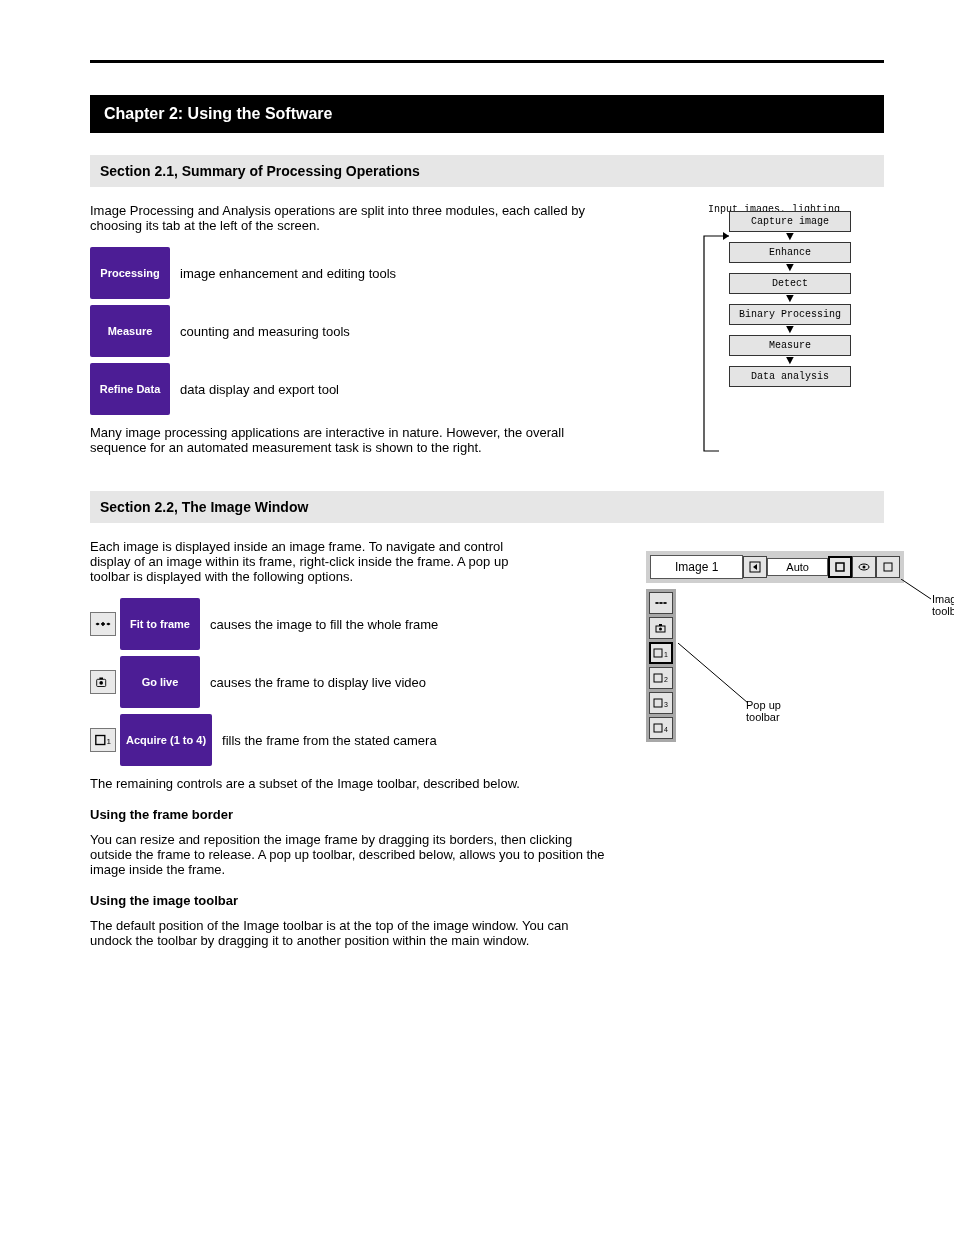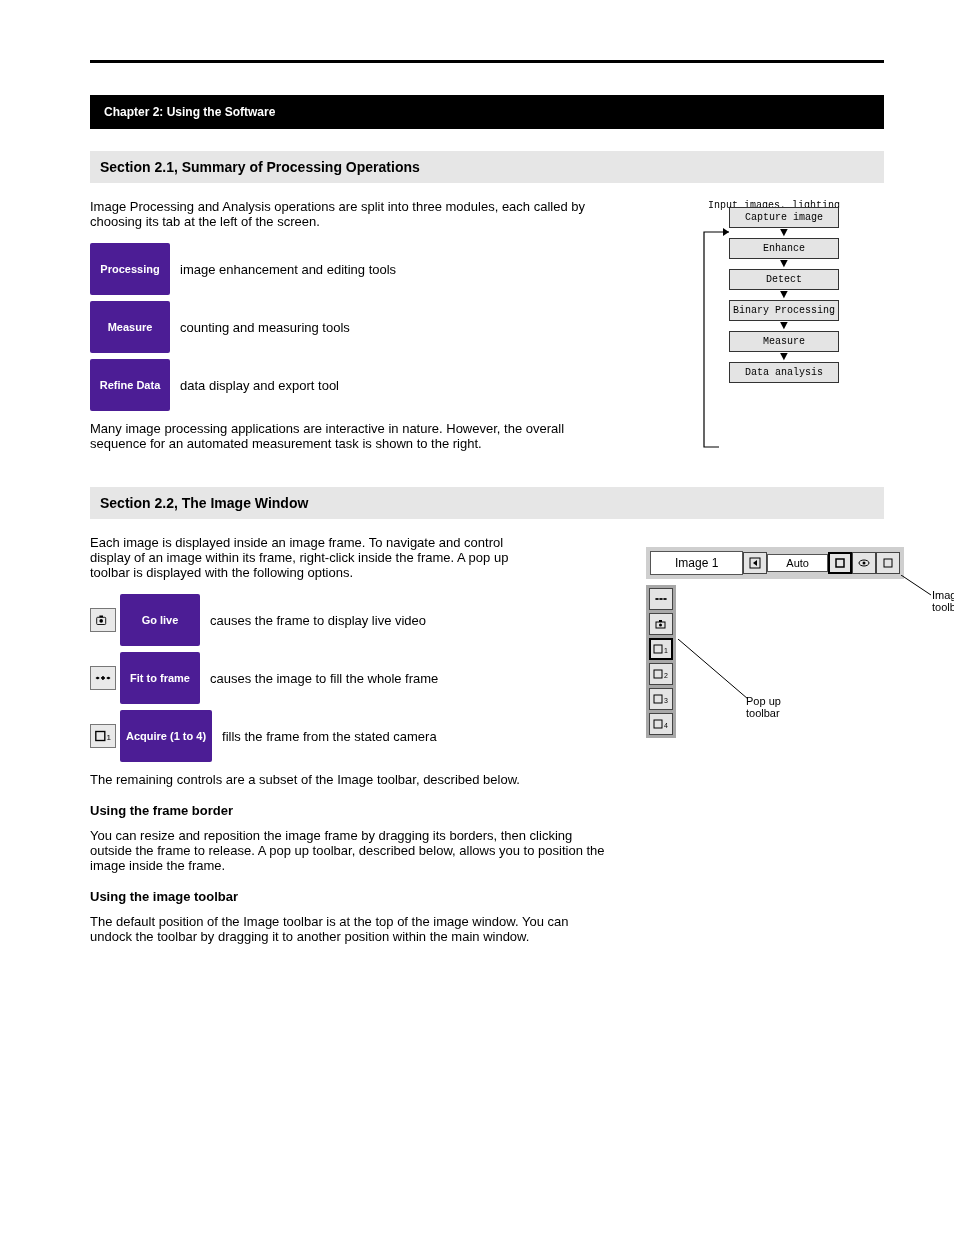--- a/index.html
+++ b/index.html
@@ -1,31 +1,31 @@
 <!DOCTYPE html>
 <html><head>
 <meta charset="utf-8">
 <style>
   * { box-sizing: border-box; margin: 0; padding: 0; }
   body { font-family: Arial, Helvetica, sans-serif; font-size: 13px; color: #000; background: #fff; width: 954px; }
   .page { padding: 60px 70px 40px 90px; }
   .topline { border-top: 3px solid #000; height: 3px; margin-bottom: 32px; }
-  .chapter-bar { background: #000; color: #fff; padding: 10px 14px; font-weight: bold; font-size: 12px; margin-bottom: 22px; }
+  .chapter-bar { background: #000; color: #fff; padding: 10px 14px; font-weight: bold; font-size: 16px; margin-bottom: 22px; }
   .section-bar { background: #e6e6e6; padding: 8px 10px; font-weight: bold; font-size: 14px; margin-bottom: 16px; }
   .section-body { position: relative; margin-bottom: 28px; }
   .intro { margin-bottom: 14px; max-width: 510px; }
   .item-row { display: flex; align-items: center; margin-bottom: 6px; }
   .black-btn { background: #4c1d95; color: #fff; min-width: 80px; text-align: center; padding: 20px 6px; font-size: 11px; font-weight: bold; margin-right: 10px; border-radius: 2px; }
   .icon-btn { width: 26px; height: 24px; border: 1px solid #777; background: #e9e9e9; display: inline-flex; align-items: center; justify-content: center; margin-right: 4px; }
   .desc { flex: 1; }
   .note { margin: 10px 0 16px 0; max-width: 520px; }
   .subhead { font-weight: bold; margin: 10px 0 6px 0; }
   .flowchart { position: absolute; right: 40px; top: 0; font-family: Liberation Mono, monospace; }
   .flow-header { text-align: center; font-size: 10px; padding: 1px 0; }
-  .flow-box { width: 110px; border: 1px solid #333; background: #e4e4e4; text-align: center; font-size: 10px; padding: 4px 2px; margin: 0 auto; }
+  .flow-box { width: 122px; border: 1px solid #333; background: #e4e4e4; text-align: center; font-size: 10px; padding: 4px 2px; margin: 0 auto; }
   .flow-arrow { text-align: center; font-size: 13px; line-height: 10px; }
   .screenshot-area { position: absolute; right: -20px; top: 12px; }
   .toolbar-row { display: flex; align-items: center; gap: 0; background: #cfcfcf; padding: 4px; }
   .img-dropdown { background: #fff; border: 1px solid #555; padding: 4px 24px; font-size: 12px; }
   .tb-btn { width: 24px; height: 22px; border: 1px solid #444; background: #e4e4e4; display: inline-flex; align-items: center; justify-content: center; font-size: 10px; }
   .tb-btn.highlight { border: 2px solid #000; }
   .auto-btn { background: #fff; border: 1px solid #555; padding: 2px 18px; font-size: 11px; }
   .side-toolbar { display: flex; flex-direction: column; background: #a8a8a8; width: 30px; padding: 3px; gap: 3px; margin-top: 6px; }
   .side-btn { width: 24px; height: 22px; border: 1px solid #444; background: #e4e4e4; font-size: 9px; display: flex; align-items: center; justify-content: center; }
   .side-btn.highlight { border: 2px solid #000; }
@@ -88,39 +88,39 @@
   </div>
 
   <div class="section-bar">Section 2.2, The Image Window</div>
 
   <div class="section-body" style="min-height:320px;">
     <p class="intro" style="max-width:430px;">Each image is displayed inside an image frame. To navigate and control display of an image within its frame, right-click inside the frame. A pop up toolbar is displayed with the following options.</p>
 
     <div class="item-row">
       <span class="icon-btn">
         <svg class="icon-svg" viewBox="0 0 20 16">
+            <path d="M2 8 L6 8 M14 8 L18 8 M8 8 L10 6 L12 8 L10 10 Z" stroke="#000" fill="#000" stroke-width="1"></path>
+            <circle cx="4" cy="8" r="1.5" fill="#000"></circle>
+            <circle cx="16" cy="8" r="1.5" fill="#000"></circle>
+          </svg>
+      </span>
+      <span class="black-btn">Fit to frame</span>
+      <span class="desc">causes the image to fill the whole frame</span>
+    </div>
+
+    <div class="item-row">
+      <span class="icon-btn">
+        <svg class="icon-svg" viewBox="0 0 20 16">
             <rect x="3" y="5" width="10" height="8" rx="1" stroke="#000" fill="none"></rect>
             <circle cx="8" cy="9" r="2" fill="#000"></circle>
             <rect x="6" y="3" width="4" height="2" fill="#000"></rect>
           </svg>
       </span>
       <span class="black-btn">Go live</span>
       <span class="desc">causes the frame to display live video</span>
-    </div>
-
-    <div class="item-row">
-      <span class="icon-btn">
-        <svg class="icon-svg" viewBox="0 0 20 16">
-            <path d="M2 8 L6 8 M14 8 L18 8 M8 8 L10 6 L12 8 L10 10 Z" stroke="#000" fill="#000" stroke-width="1"></path>
-            <circle cx="4" cy="8" r="1.5" fill="#000"></circle>
-            <circle cx="16" cy="8" r="1.5" fill="#000"></circle>
-          </svg>
-      </span>
-      <span class="black-btn">Fit to frame</span>
-      <span class="desc">causes the image to fill the whole frame</span>
     </div>
 
     <div class="item-row">
       <span class="icon-btn">
         <svg class="icon-svg" viewBox="0 0 20 16">
             <rect x="2" y="3" width="10" height="10" stroke="#000" fill="none" stroke-width="1.5"></rect>
             <text x="14" y="13" font-size="9" fill="#000">1</text>
           </svg>
       </span>
       <span class="black-btn">Acquire (1 to 4)</span>

